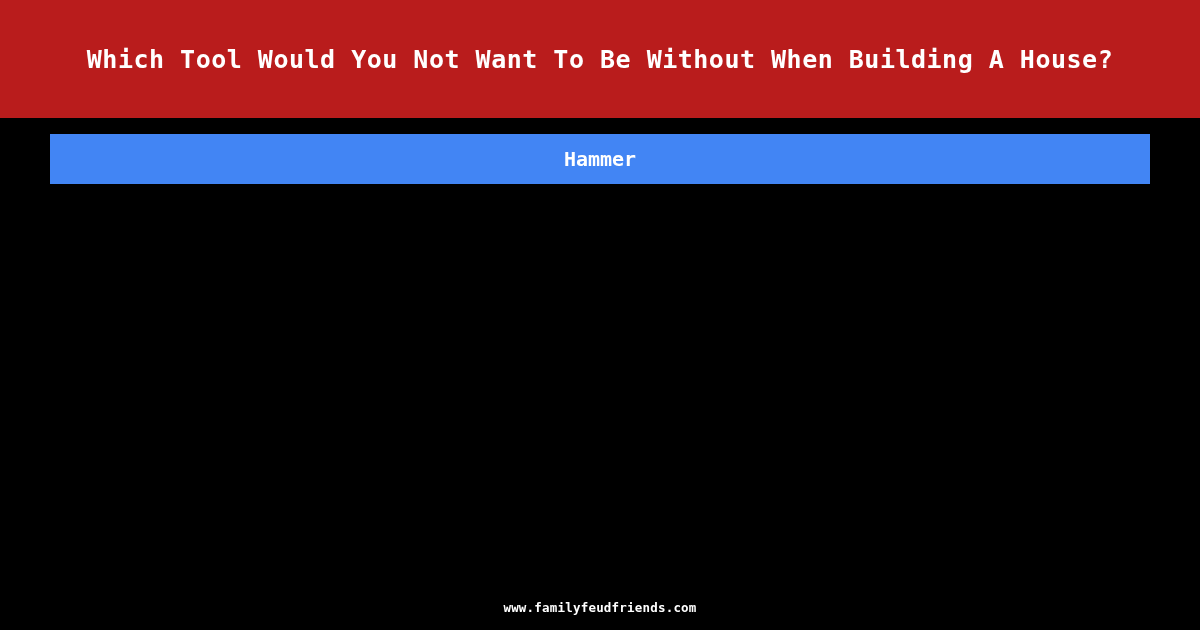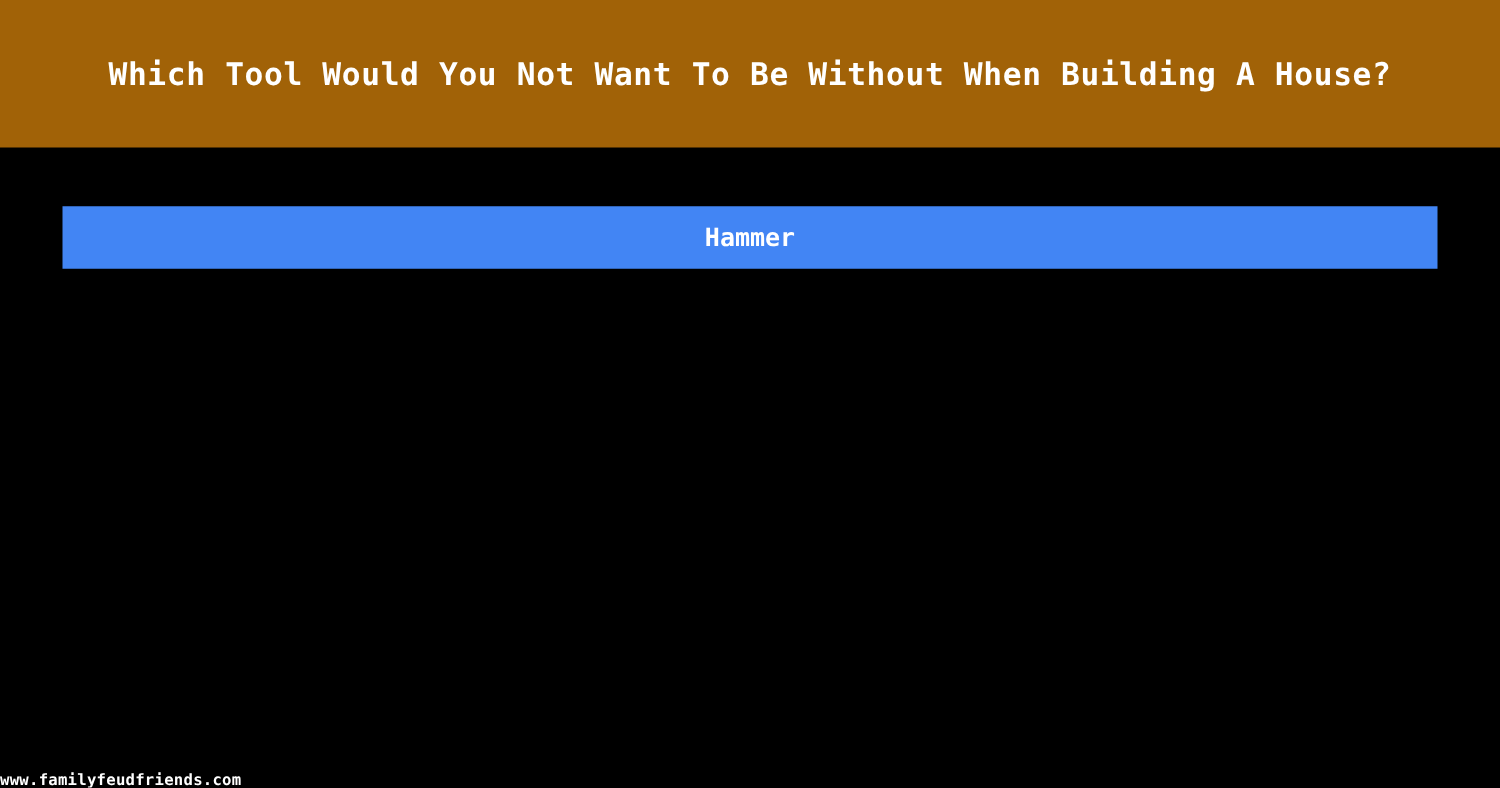--- a/index.html
+++ b/index.html
@@ -21,42 +21,42 @@
     position: relative;
     background: #000000;
     display: flex;
     flex-direction: column;
   }
 
   
   .header {
     width: 1200px;
     height: 118px;
-    background: #a16207;
+    background: #b91c1c;
     display: flex;
     align-items: center;
     justify-content: center;
     box-sizing: border-box;
     flex: 0 0 auto;
   }
 
   .header-title {
     color: #ffffff;
     font-family: "DejaVu Sans Mono", monospace;
     font-weight: bold;
     font-size: 25px;
     letter-spacing: 0.5px;
     line-height: 1;
     white-space: nowrap;
     text-align: center;
   }
 
   
   .answers {
-    margin-top: 47px;
+    margin-top: 16px;
     display: flex;
     flex-direction: column;
     gap: 25px;
     flex: 0 0 auto;
   }
 
   .answer-bar {
     width: 1100px;
     height: 50px;
     margin: 0 auto;
@@ -81,21 +81,22 @@
   .spacer {
     flex: 1 1 auto;
   }
 
   
   .footer {
     width: 1200px;
     flex: 0 0 auto;
     display: flex;
     align-items: center;
-    justify-content: flex-start;
+    justify-content: center;
+    padding-bottom: 16px;
     box-sizing: border-box;
   }
 
   .footer-url {
     color: #ffffff;
     font-family: "DejaVu Sans Mono", monospace;
     font-weight: bold;
     font-size: 12.5px;
     letter-spacing: 0.2px;
     line-height: 1;

